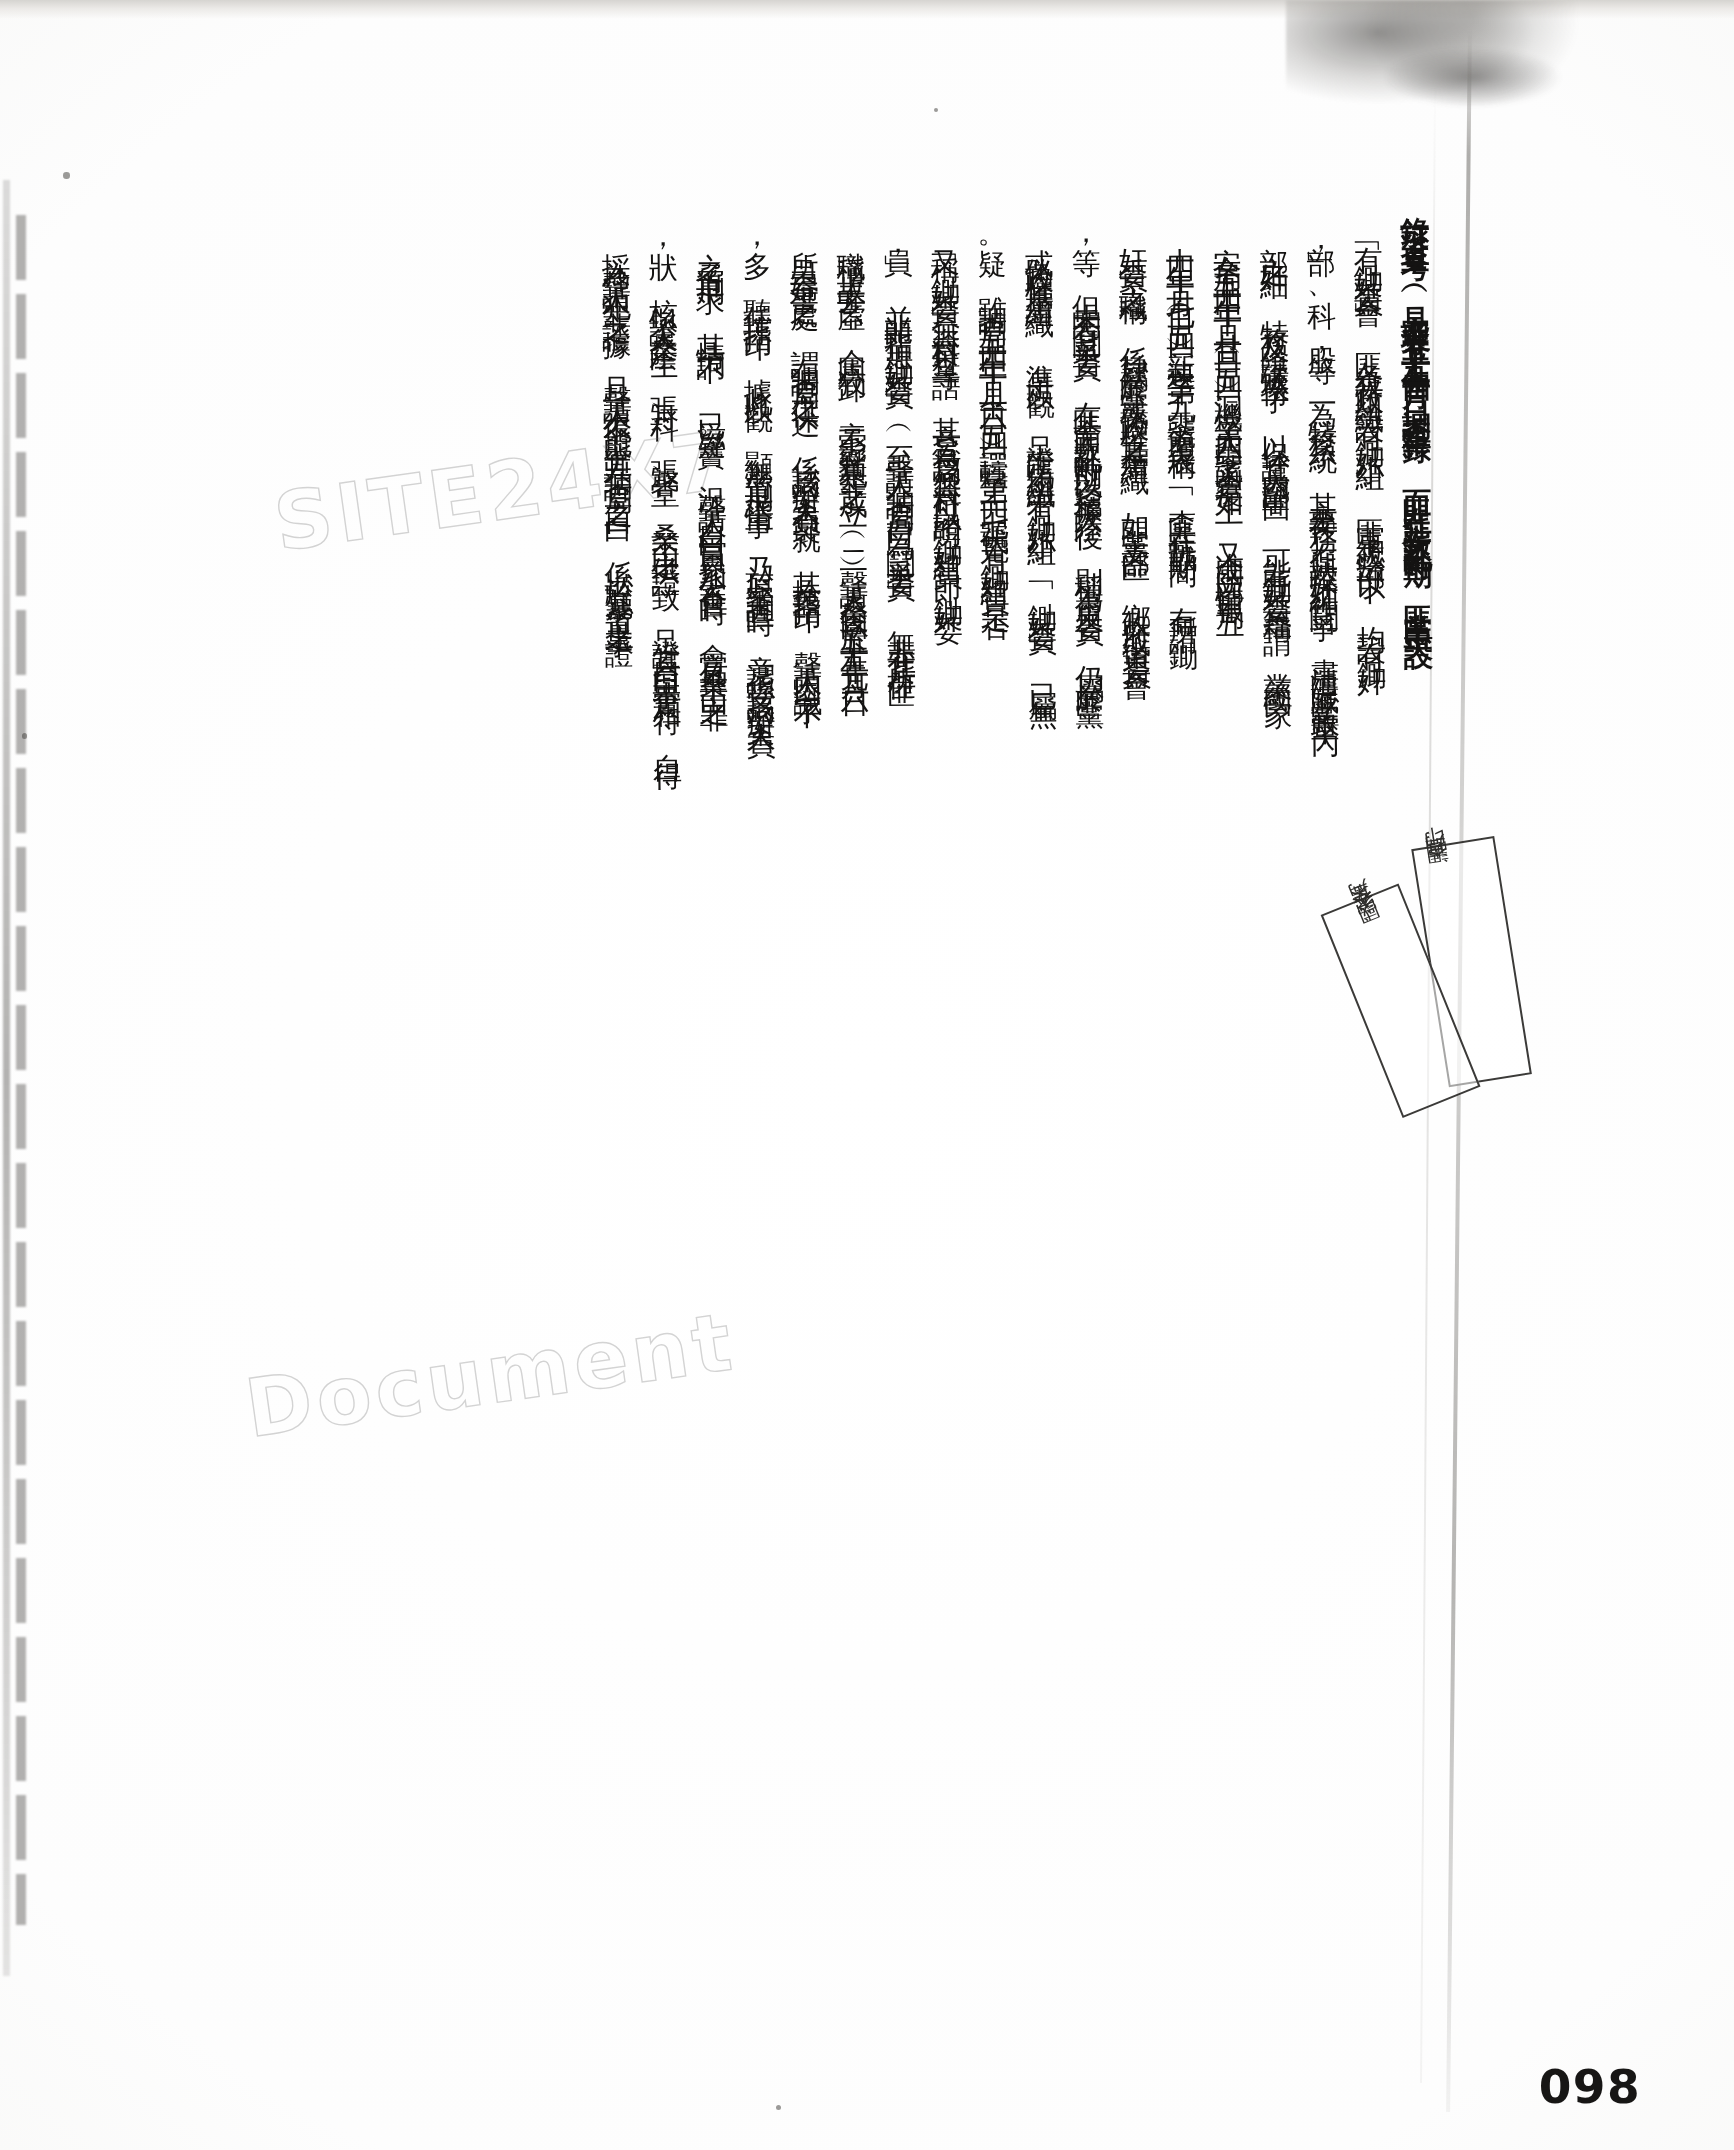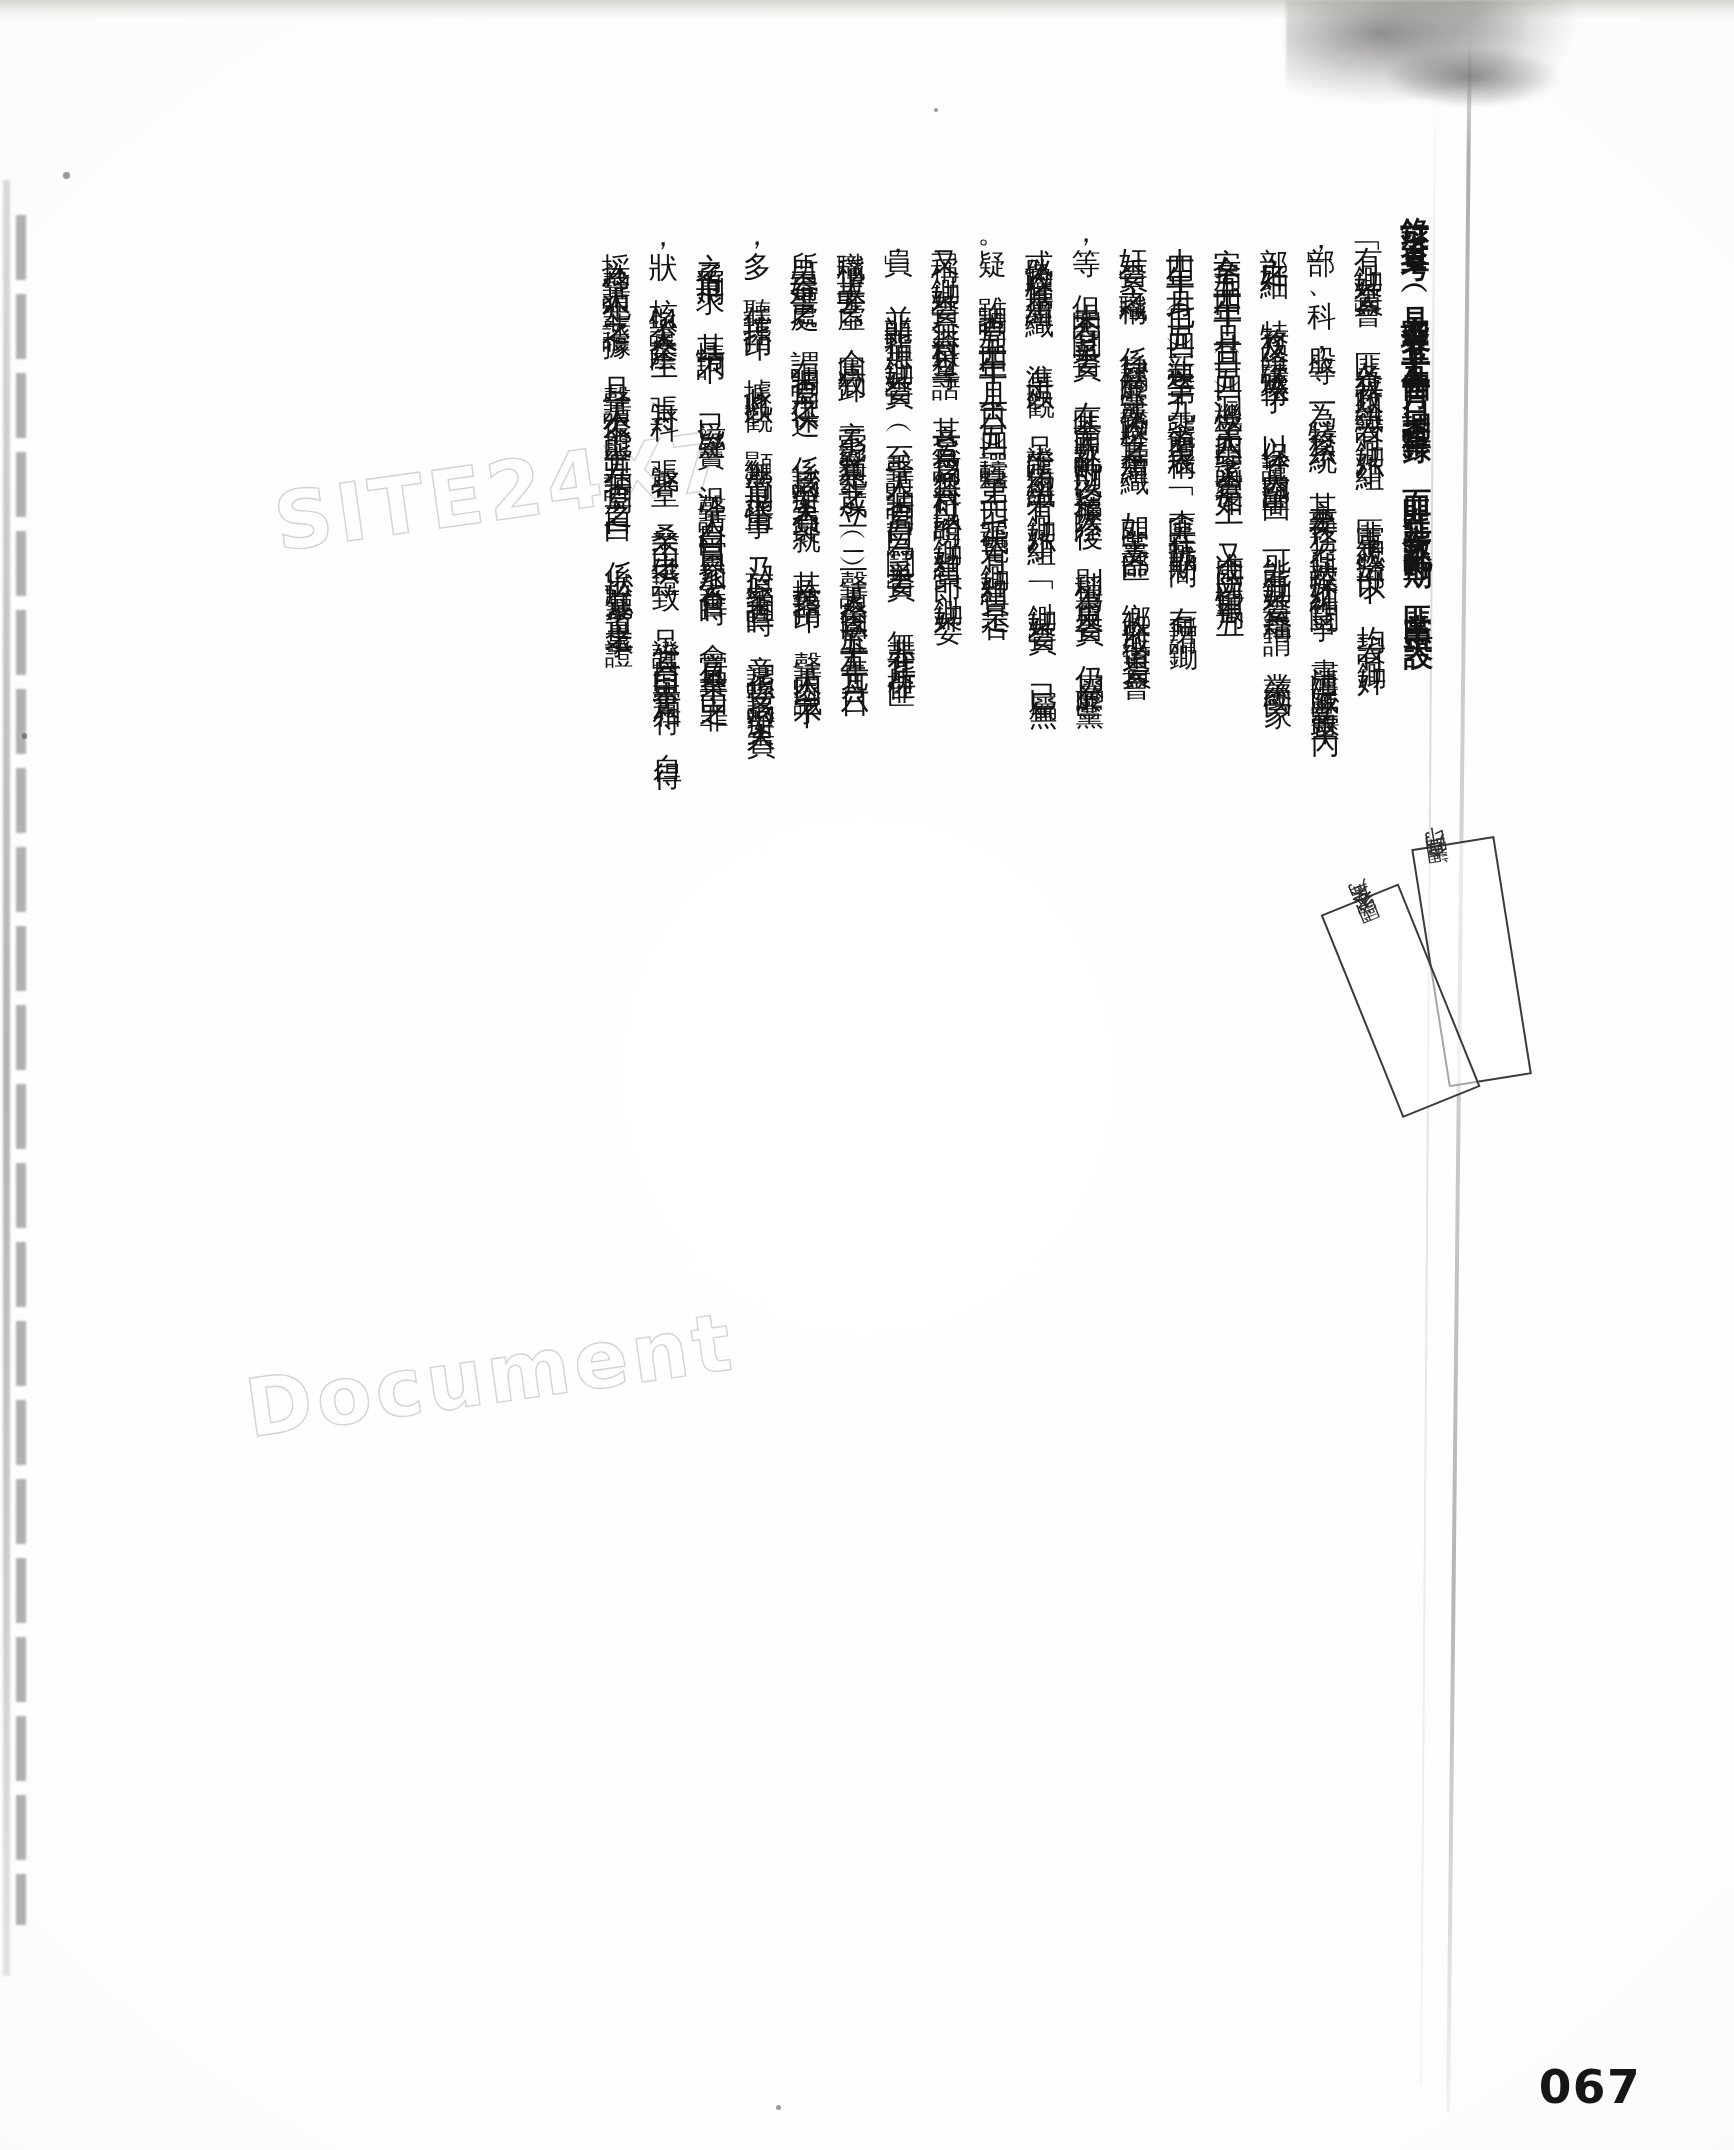--- a/index.html
+++ b/index.html
@@ -237,15 +237,15 @@
   <div id="stamp">
     <div class="stamp-piece stamp-a"></div>
     <div class="stamp-piece stamp-b"></div>
     <div class="stamp-text a">調查局印</div>
     <div class="stamp-text b">國家安全局</div>
   </div>
 
   <div class="watermark wm-1">SITE24X7</div>
   <div class="watermark wm-2">Document</div>
 
-  <div id="page-number">067</div>
+  <div id="page-number">098</div>
 </div>
 
 
 </body></html>

